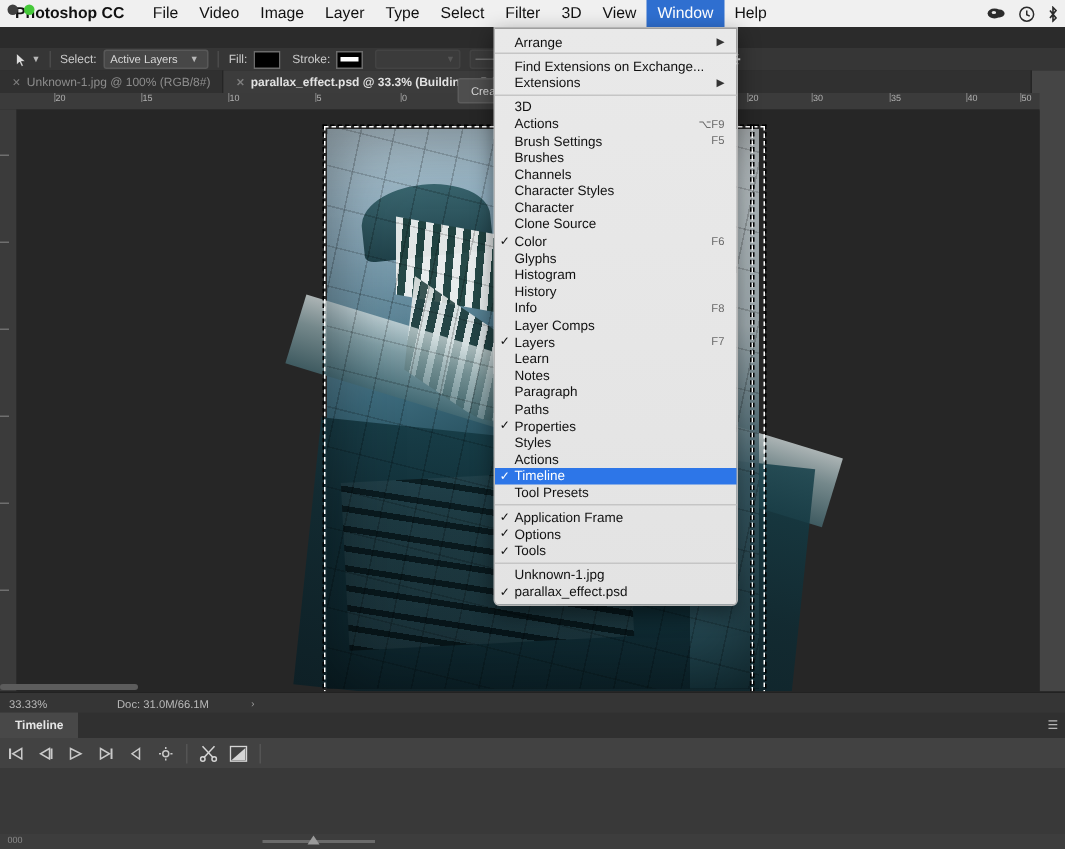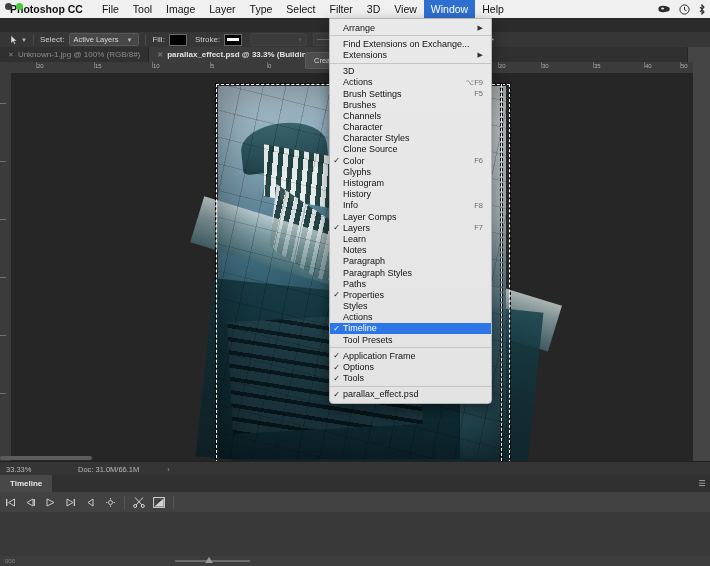--- a/index.html
+++ b/index.html
@@ -261,21 +261,21 @@
   .menu .divider{height:1px;background:#c5c5c5;margin:2px 0;}
 </style>
 </head>
 <body>
 
 <div class="app">
 
   <div class="menubar">
     <div class="mi app-name">Photoshop CC</div>
     <div class="mi">File</div>
-    <div class="mi">Tool</div>
+    <div class="mi">Video</div>
     <div class="mi">Image</div>
     <div class="mi">Layer</div>
     <div class="mi">Type</div>
     <div class="mi">Select</div>
     <div class="mi">Filter</div>
     <div class="mi">3D</div>
     <div class="mi">View</div>
     <div class="mi active">Window</div>
     <div class="mi">Help</div>
     <div class="right">
@@ -546,25 +546,25 @@
     <div class="row">
       <span class="chk"></span>
       <span class="txt">Brushes</span>
     </div>
     <div class="row">
       <span class="chk"></span>
       <span class="txt">Channels</span>
     </div>
     <div class="row">
       <span class="chk"></span>
+      <span class="txt">Character Styles</span>
+    </div>
+    <div class="row">
+      <span class="chk"></span>
       <span class="txt">Character</span>
-    </div>
-    <div class="row">
-      <span class="chk"></span>
-      <span class="txt">Character Styles</span>
     </div>
     <div class="row">
       <span class="chk"></span>
       <span class="txt">Clone Source</span>
     </div>
     <div class="row">
       <span class="chk">✓</span>
       <span class="txt">Color</span>
       <span class="acc">F6</span>
     </div>
@@ -601,24 +601,20 @@
     <div class="row">
       <span class="chk"></span>
       <span class="txt">Notes</span>
     </div>
     <div class="row">
       <span class="chk"></span>
       <span class="txt">Paragraph</span>
     </div>
     <div class="row">
       <span class="chk"></span>
-      <span class="txt">Paragraph Styles</span>
-    </div>
-    <div class="row">
-      <span class="chk"></span>
       <span class="txt">Paths</span>
     </div>
     <div class="row">
       <span class="chk">✓</span>
       <span class="txt">Properties</span>
     </div>
     <div class="row">
       <span class="chk"></span>
       <span class="txt">Styles</span>
     </div>
@@ -646,18 +642,22 @@
       <span class="txt">Options</span>
     </div>
     <div class="row">
       <span class="chk">✓</span>
       <span class="txt">Tools</span>
     </div>
 
     <div class="divider"></div>
 
     <div class="row">
+      <span class="chk"></span>
+      <span class="txt">Unknown-1.jpg</span>
+    </div>
+    <div class="row">
       <span class="chk">✓</span>
       <span class="txt">parallax_effect.psd</span>
     </div>
   </div>
 
 </div>
 
 </body></html>

